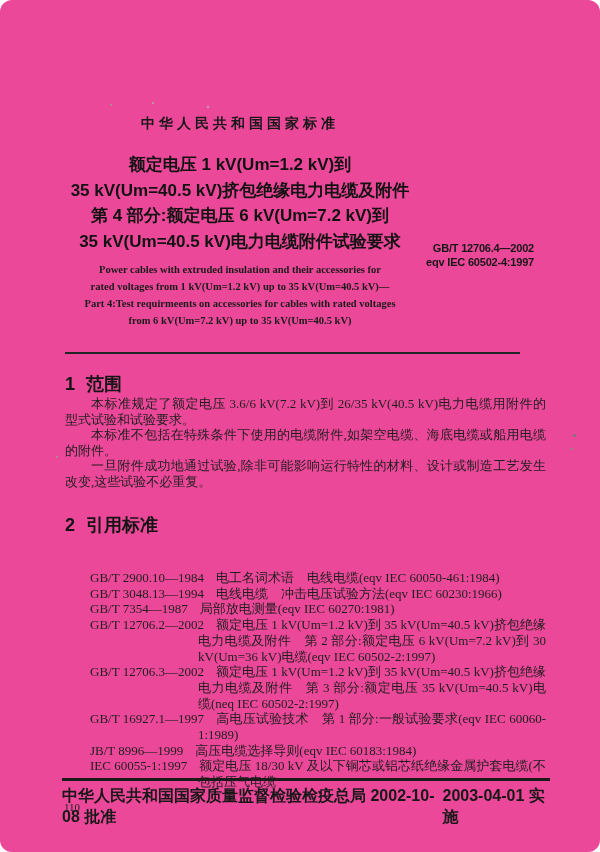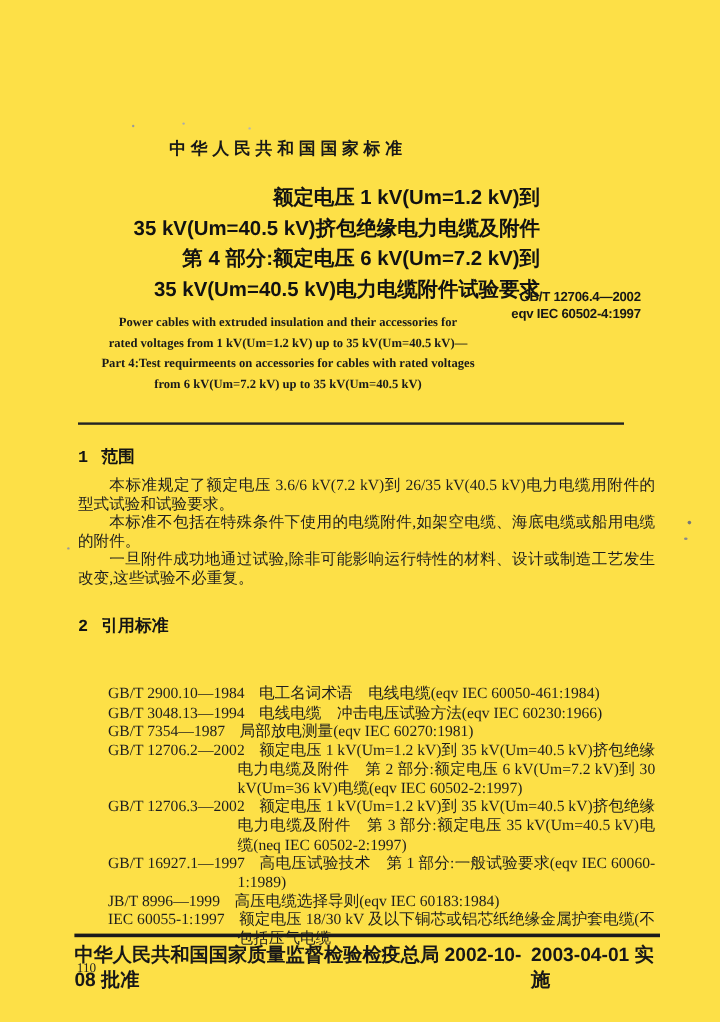--- a/index.html
+++ b/index.html
@@ -1,51 +1,52 @@
 <!DOCTYPE html>
 <html><head>
 <meta charset="utf-8">
 <style>
   * { margin:0; padding:0; box-sizing:border-box; }
   html,body { background:#ffffff; }
   .page {
     position:relative; width:600px; height:852px;
-    background:#fde047; color:#1c1c1c; overflow:hidden;
+    background:#ec4899; color:#1c1c1c; overflow:hidden;
     font-family:"Liberation Serif","DejaVu Serif",serif;
+    border-radius:12px;
   }
   .hdr {
     position:absolute; top:115px; left:55px; width:370px;
     text-align:center; font-family:"Liberation Sans","DejaVu Sans",sans-serif;
     font-weight:700; font-size:14px; letter-spacing:4px; color:#181818;
   }
   .title-zh {
     position:absolute; top:152px; left:30px; width:420px;
-    text-align:right; font-family:"Liberation Sans","DejaVu Sans",sans-serif;
+    text-align:center; font-family:"Liberation Sans","DejaVu Sans",sans-serif;
     font-weight:700; font-size:17px; line-height:25.5px; color:#121212;
   }
   .std-block {
     position:absolute; top:226px; right:66px; text-align:right;
     font-family:"Liberation Sans","DejaVu Sans",sans-serif;
     font-weight:700; font-size:11px; line-height:13.5px; color:#161616;
     letter-spacing:-0.2px;
     margin-top:16px;
   }
   .title-en {
     position:absolute; top:262px; left:30px; width:420px;
     text-align:center; font-weight:700; font-size:10.5px; line-height:16.9px;
     color:#1a1a1a;
   }
   .rule {
     position:absolute; top:352px; left:65px; width:455px; height:2px;
     background:#242424;
   }
   .sec-head {
     position:absolute; left:65px;
-    font-family:Liberation Mono, monospace;
-    font-weight:700; font-size:14px; color:#141414;
+    font-family:Liberation Sans, sans-serif;
+    font-weight:700; font-size:18px; color:#141414;
   }
   #sec1-head { top:372px; }
   #sec2-head { top:513px; }
   .sec-head .num { margin-right:11px; }
   .body-block {
     position:absolute; left:65px; width:481px;
     font-size:13px; text-align:justify; color:#1e1e1e;
   }
   #scope-paras { top:396px; line-height:15.5px; }
   #scope-paras p { text-indent:2em; margin:0; }

